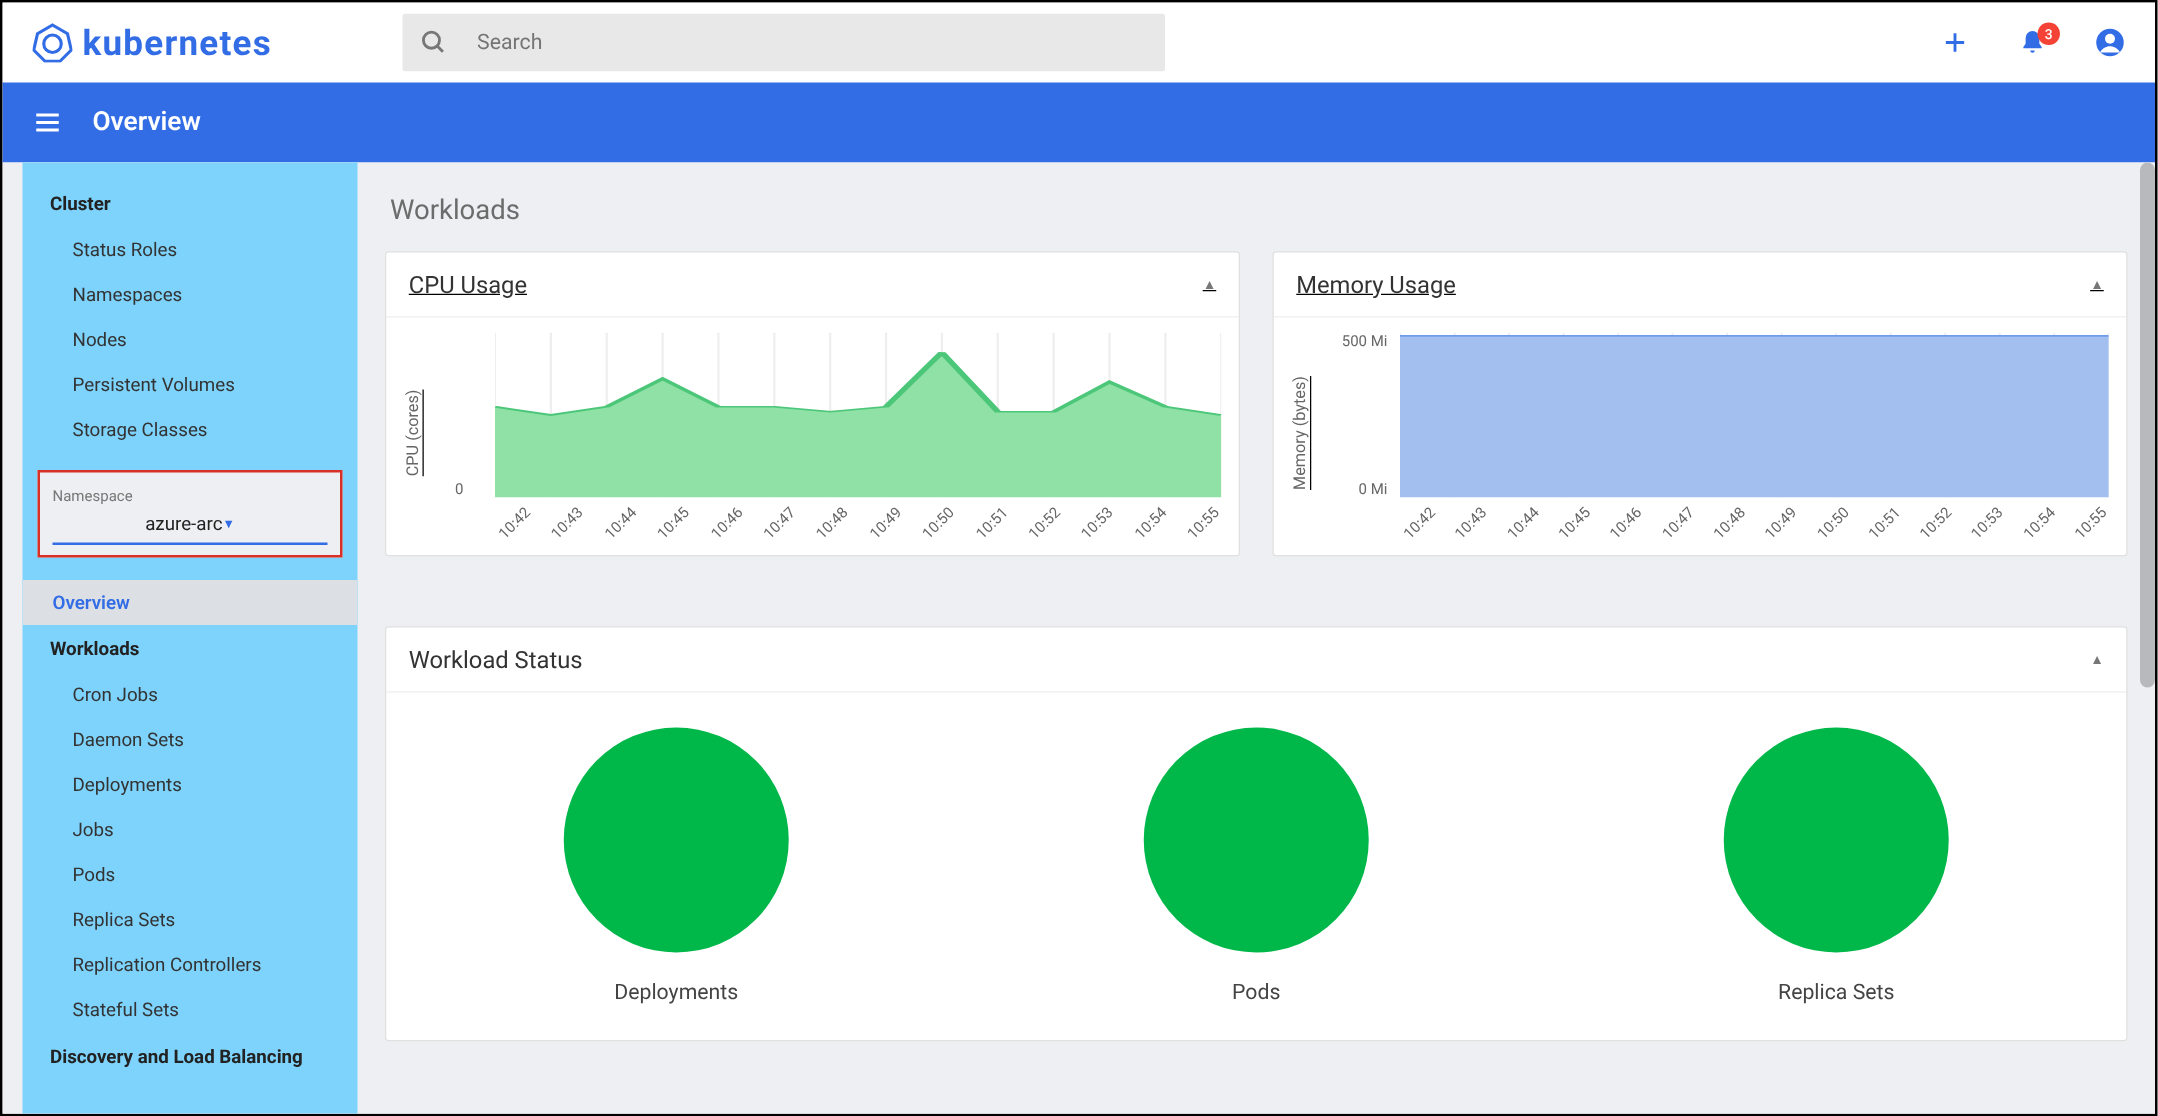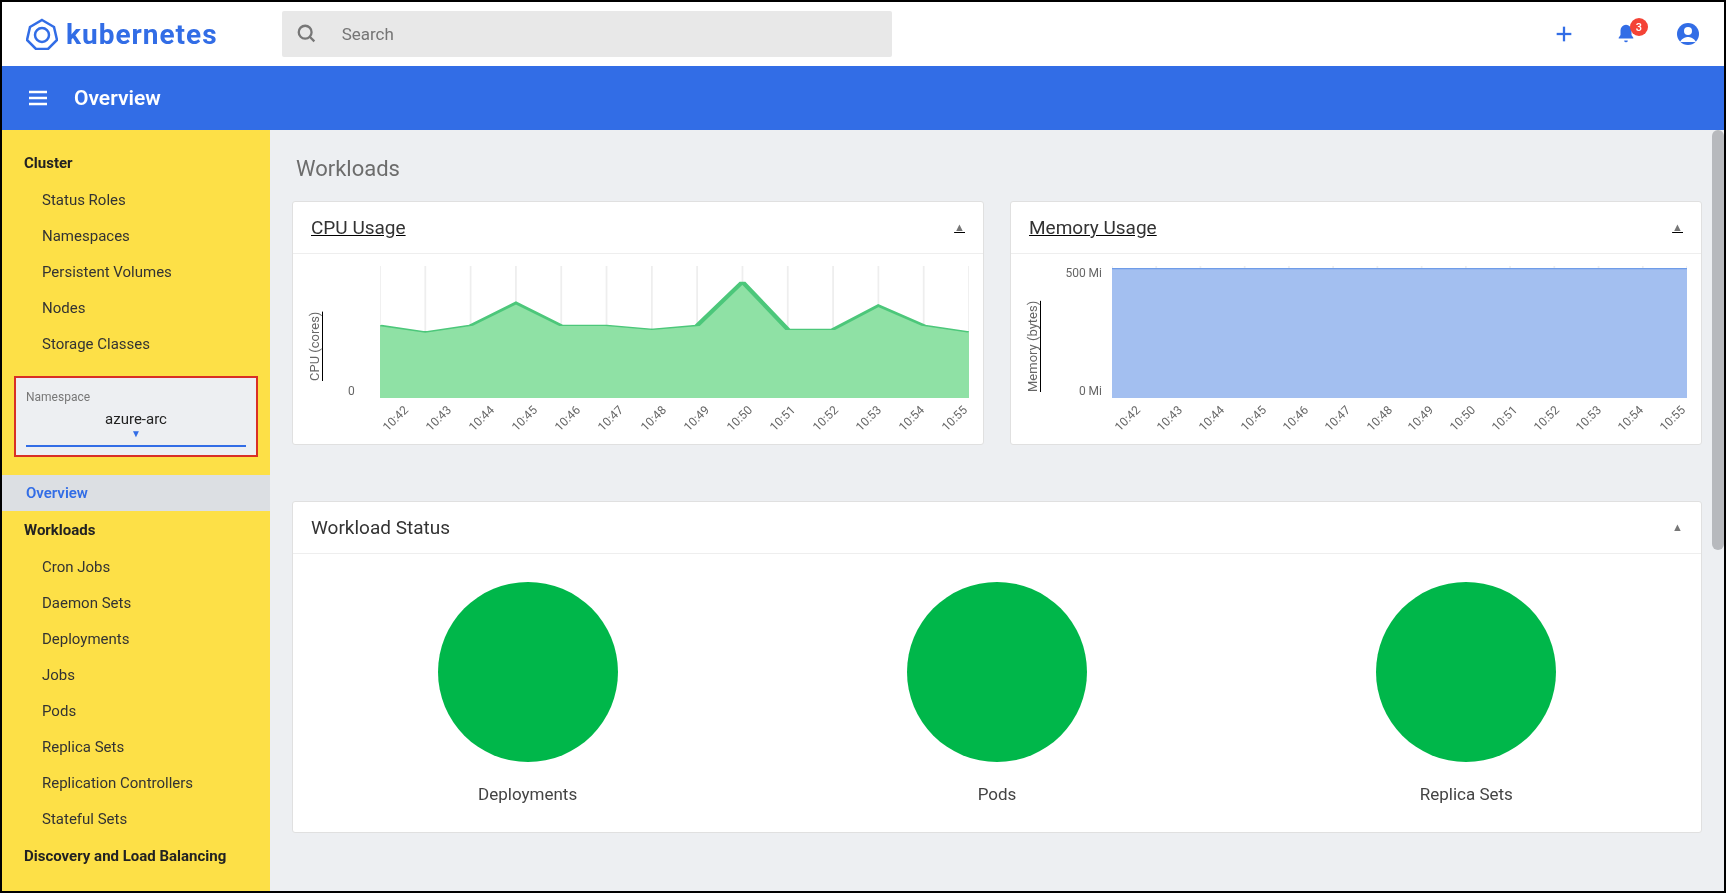--- a/index.html
+++ b/index.html
@@ -1,38 +1,38 @@
 <!DOCTYPE html>
 <html><head>
 <meta charset="utf-8">
 <style>
 * { margin:0; padding:0; box-sizing:border-box; font-family:Roboto,Arial,sans-serif; }
 body { width:1726px; height:893px; background:#fff; overflow:hidden; border:2px solid #000; }
 
 .topbar { height:64px; display:flex; align-items:center; padding:0 24px; background:#fff; }
 .logo-wrap { display:flex; align-items:center; gap:8px; color:#326de6; font-weight:700; font-size:28px; letter-spacing:1px; }
 .logo-icon { width:32px; height:32px; display:flex; align-items:center; justify-content:center; }
-.search-wrap { margin-left:64px; background:#e8e8e8; height:46px; width:610px; display:flex; align-items:center; border-radius:2px; padding:0 14px; gap:24px; }
+.search-wrap { margin-left:104px; background:#e8e8e8; height:46px; width:610px; display:flex; align-items:center; border-radius:2px; padding:0 14px; gap:24px; }
 .search-wrap input { border:none; background:transparent; outline:none; font-size:17px; color:#555; width:100%; }
 .top-right { margin-left:auto; display:flex; align-items:center; gap:38px; }
 .ic { width:24px; height:24px; display:flex; align-items:center; justify-content:center; cursor:pointer; position:relative; }
 .badge { position:absolute; top:-4px; right:-10px; background:#f44336; color:#fff; font-size:11px; border-radius:10px; width:18px; height:18px; display:flex; align-items:center; justify-content:center; font-weight:500; }
 
 .bluebar { height:64px; background:#326de6; display:flex; align-items:center; color:#fff; padding:0 24px; gap:24px; }
 .bluebar .hamb { cursor:pointer; }
 .bluebar .title { font-size:21px; font-weight:600; }
 
 .main { display:flex; height:calc(893px - 64px - 64px - 4px); background:#edeff2; }
-.sidebar { width:268px; background:#fde047; overflow:auto; padding-top:14px; }
+.sidebar { width:268px; background:#7dd3fc; overflow:auto; padding-top:14px;margin-left:16px; }
 .side-hdr { font-weight:700; font-size:15px; color:#222; padding:10px 22px; }
 .side-item { font-size:15px; color:#333; padding:9px 22px 9px 40px; cursor:pointer; }
 .side-item.active { color:#326de6; font-weight:600; background:#dcdfe3; }
 .ns-box { margin:14px 12px 18px 12px; border:2px solid #d93025; padding:12px 10px 8px 10px; background:#edeff2; }
 .ns-label { font-size:12px; color:#777; margin-bottom:6px; }
-.ns-select { display:flex; justify-content:flex-start; align-items:center; color:#222; font-size:15px; border-bottom:2px solid #326de6; padding-bottom:6px; cursor:pointer;flex-direction:column; }
+.ns-select { display:flex; justify-content:center; align-items:center; color:#222; font-size:15px; border-bottom:2px solid #326de6; padding-bottom:6px; cursor:pointer; }
 .ns-select .arrow { color:#326de6; font-size:10px; }
 
 .content { flex:1; padding:20px 22px; overflow:auto; position:relative; }
 .content-scrollbar { position:absolute; right:0; top:0; width:12px; height:420px; background:#b7b9bd; border-radius:6px; }
 .section-title { font-size:22px; color:#6c6c6c; margin:6px 0 20px 4px; }
 
 .red-outline { border:2px solid #d93025; }
 .chart-row { display:flex; gap:26px; }
 .card { background:#fff; border:1px solid #e0e0e0; border-radius:3px; }
 .chart-card { flex:1;text-decoration:underline; }
@@ -112,22 +112,22 @@
   </span>
   <span class="title">Overview</span>
 </div>
 
 <div class="main">
 
   <div class="sidebar">
     <div class="side-hdr">Cluster</div>
     <div class="side-item">Status Roles</div>
     <div class="side-item">Namespaces</div>
+    <div class="side-item">Nodes</div>
     <div class="side-item">Persistent Volumes</div>
-    <div class="side-item">Nodes</div>
     <div class="side-item">Storage Classes</div>
 
     <div class="ns-box">
       <div class="ns-label">Namespace</div>
       <div class="ns-select">
         <span>azure-arc</span>
         <span class="arrow">▼</span>
       </div>
     </div>
 

